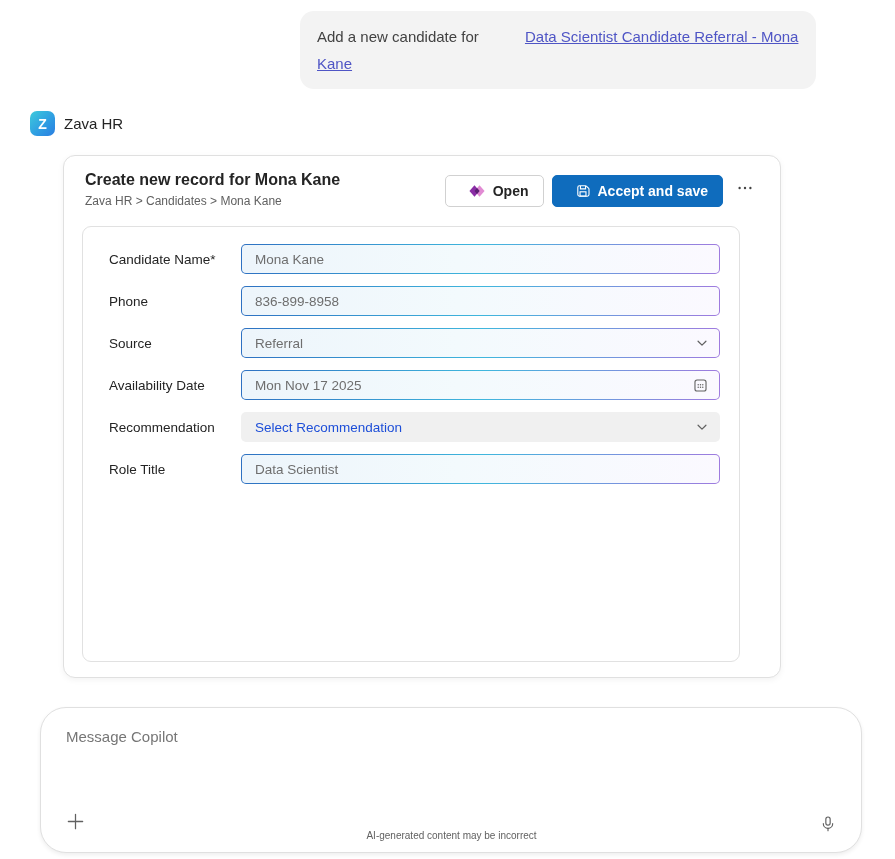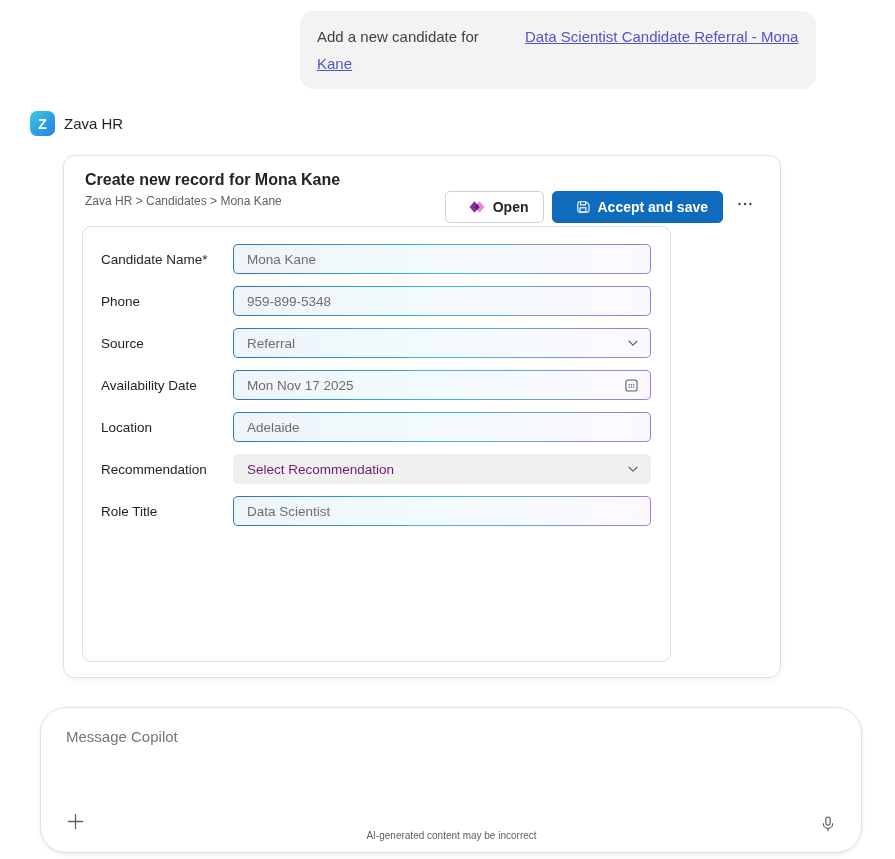--- a/index.html
+++ b/index.html
@@ -27,50 +27,50 @@
 
   
   .card {
     position:absolute; left:63px; top:155px; width:718px; height:523px;
     background:#fff; border:1px solid #e0e0e0; border-radius:12px;
     box-shadow:0 2px 6px rgba(0,0,0,0.05);
   }
   .card-header { display:flex; justify-content:space-between; align-items:flex-start; padding:15px 21px 0 21px; }
   .card-title { font-size:16px; font-weight:bold; color:#242424; }
   .breadcrumb { font-size:12px; color:#616161; margin-top:5px; }
-  .actions { display:flex; align-items:flex-start; gap:8px; margin-top:20px; }
+  .actions { display:flex; align-items:flex-start; gap:8px; margin-top:4px; }
   .btn {
     display:flex; align-items:center; gap:7px; height:32px; padding:0 14px;
     border-radius:5px; font-size:14px; font-weight:bold; cursor:pointer; white-space:nowrap;
   }
   .btn-open { background:#fff; border:1px solid #d1d1d1; color:#242424; }
   .btn-accept { background:#0f6cbd; border:1px solid #0f6cbd; color:#fff; }
   .btn-more { width:28px; height:28px; display:flex; align-items:center; justify-content:center; border-radius:4px; cursor:pointer; background:transparent; border:none; }
 
   
   .panel {
-    position:absolute; left:18px; top:70px; width:589px; height:436px;
+    position:absolute; left:18px; top:70px; width:658px; height:436px;
     border:1px solid #e1e1e1; border-radius:9px;
-    padding:17px 19px 0 18px;
+    padding:17px 19px 0 26px;
   }
   .frow { display:flex; align-items:center; height:30px; margin-bottom:12px; }
   .flabel { width:132px; flex:none; font-size:13.5px; color:#242424; }
   .fbox {
     flex:1; height:30px; border-radius:5px; position:relative;
     display:flex; align-items:center; padding:0 10px 0 13px;
     font-size:13.5px; color:#6e6e6e;justify-content:flex-end;
   }
   .fbox .val { flex:1; overflow:hidden; white-space:nowrap; }
   .grad {
     border:1.5px solid transparent;
     background:
       linear-gradient(90deg,#edf5fb 0%,#f3fafd 45%,#fbf9ff 100%) padding-box,
       linear-gradient(90deg,#2e71c2 0%,#3fb7dd 50%,#9f7bdf 100%) border-box;
   }
-  .plain { background:#f0f0f0; border:1.5px solid transparent; color:#701a75; }
+  .plain { background:#f0f0f0; border:1.5px solid transparent; color:#1d4ed8; }
   .suffix-icon { flex:none; display:flex; align-items:center; margin-left:8px; }
 
   
   .composer {
     position:absolute; left:40px; top:707px; width:822px; height:146px;
     background:#fff; border:1px solid #e0e0e0; border-radius:26px;
     box-shadow:0 2px 4px rgba(0,0,0,0.07);
   }
   .composer .placeholder { position:absolute; left:25px; top:20px; font-size:15px; color:#767676; }
   .composer .plus-btn { position:absolute; left:24px; bottom:17px; cursor:pointer; background:none; border:none; display:flex; }
@@ -139,21 +139,21 @@
         <div class="flabel">Candidate Name*</div>
         <div class="fbox grad">
           <span class="val">Mona Kane</span>
         </div>
       </div>
 
 
       <div class="frow">
         <div class="flabel">Phone</div>
         <div class="fbox grad">
-          <span class="val">959-899-5348</span>
+          <span class="val">836-899-8958</span>
         </div>
       </div>
 
       <div class="frow">
         <div class="flabel">Source</div>
         <div class="fbox grad">
           <span class="val">Referral</span>
           <span class="suffix-icon">
             <svg viewBox="0 0 16 16" width="14" height="14" fill="none" stroke="#616161" stroke-width="1.4" stroke-linecap="round" stroke-linejoin="round">
                 <path d="M3.5 6l4.5 4.5L12.5 6"></path>
@@ -175,26 +175,20 @@
                   <circle cx="12.7" cy="9.2" r=".85"></circle>
                 <circle cx="7.3" cy="12" r=".85"></circle>
                   <circle cx="10" cy="12" r=".85"></circle>
                   <circle cx="12.7" cy="12" r=".85"></circle>
               </g>
             </svg>
           </span>
         </div>
       </div>
 
-      <div class="frow">
-        <div class="flabel">Location</div>
-        <div class="fbox grad">
-          <span class="val">Adelaide</span>
-        </div>
-      </div>
 
       <div class="frow">
         <div class="flabel">Recommendation</div>
         <div class="fbox plain">
           <span class="val">Select Recommendation</span>
           <span class="suffix-icon">
             <svg viewBox="0 0 16 16" width="14" height="14" fill="none" stroke="#616161" stroke-width="1.4" stroke-linecap="round" stroke-linejoin="round">
                 <path d="M3.5 6l4.5 4.5L12.5 6"></path>
               </svg>
           </span>

